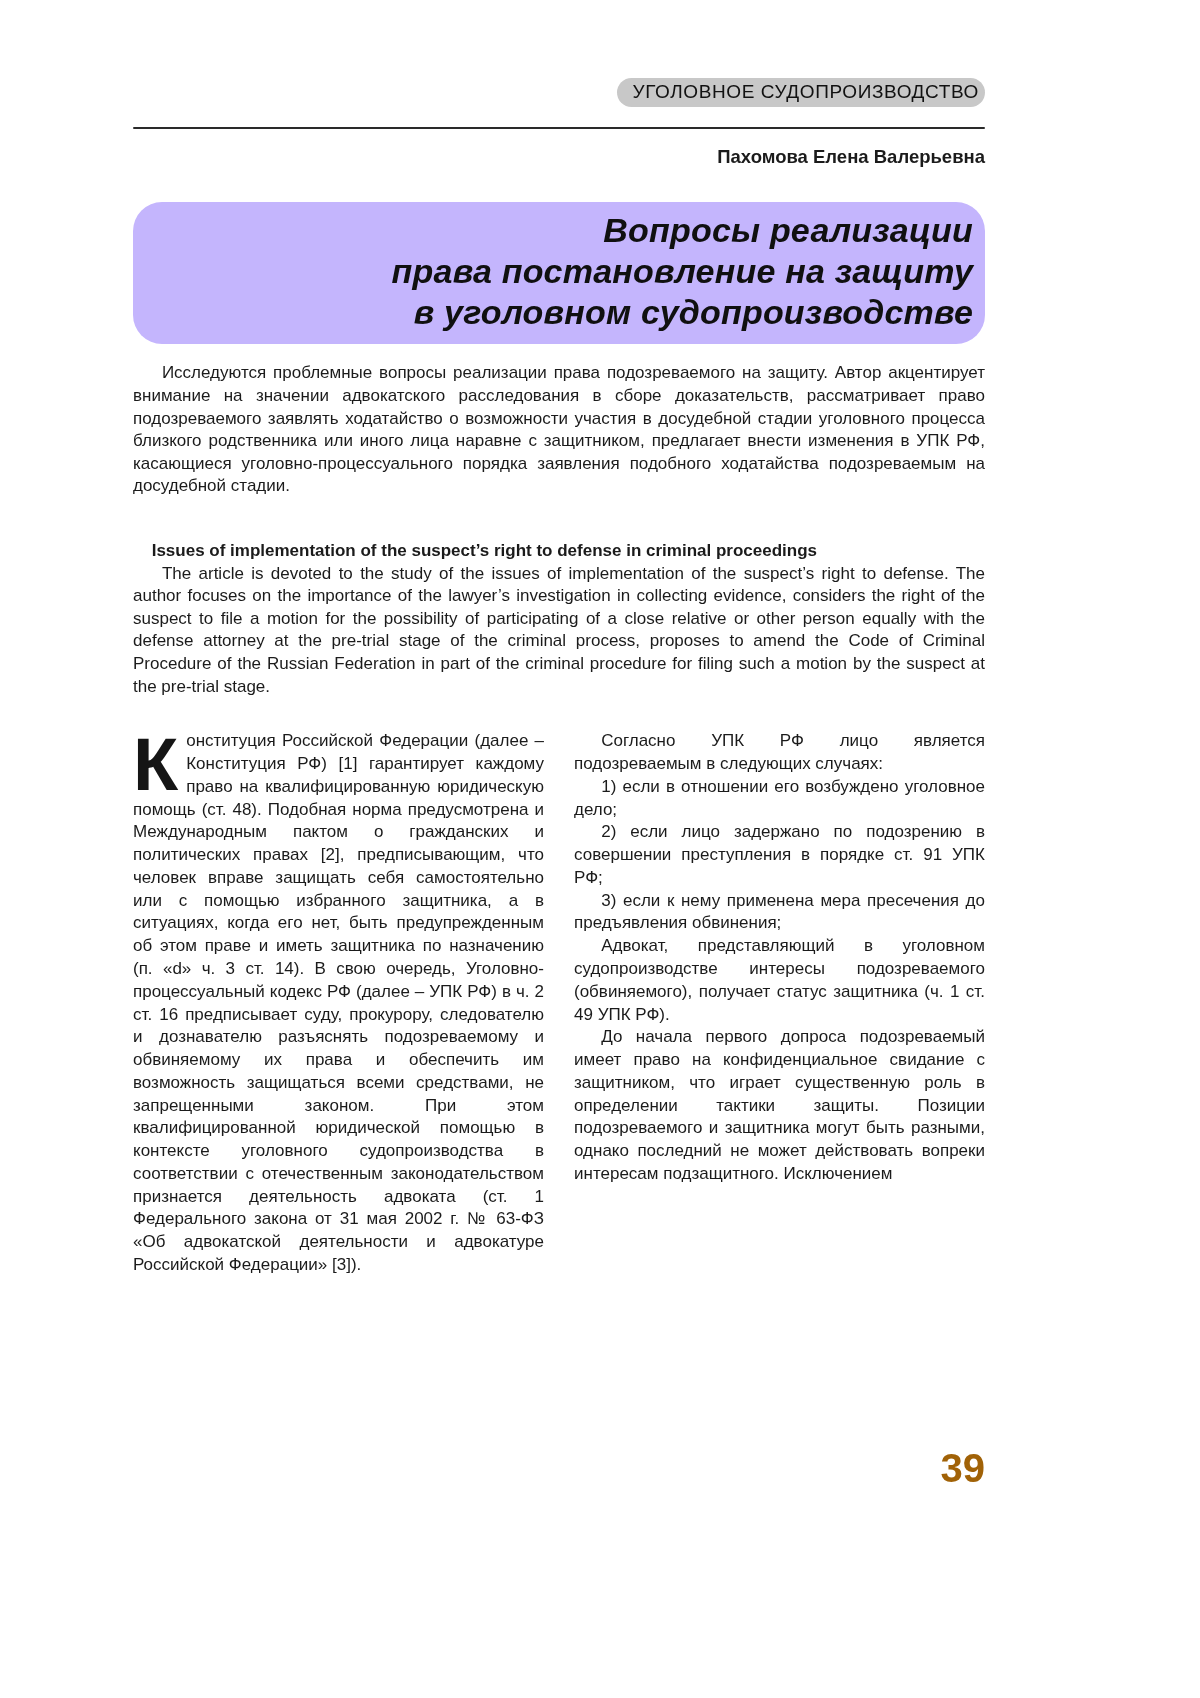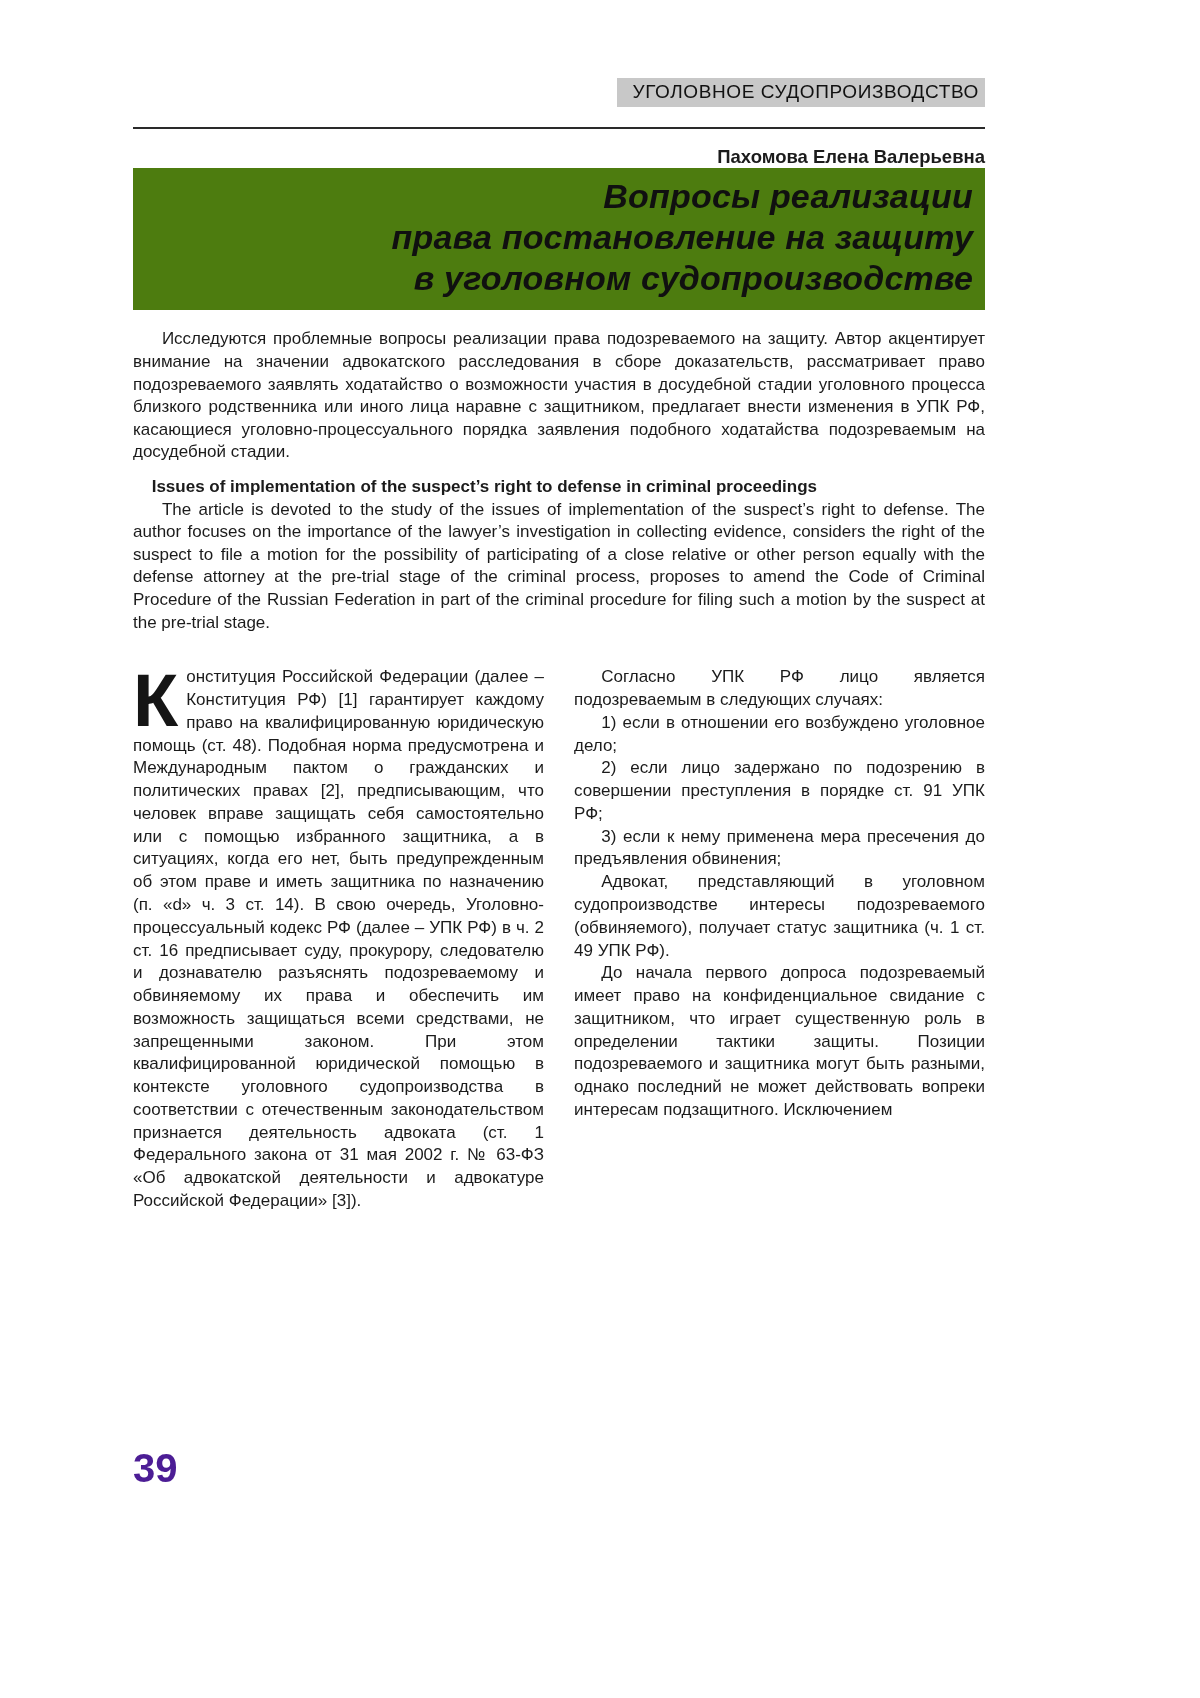--- a/index.html
+++ b/index.html
@@ -1,15 +1,15 @@
 <!DOCTYPE html>
 <html><head>
 <meta charset="utf-8">
 <style>
-  * { margin:0; padding:0; box-sizing:border-box; }
+  * { margin:0; padding:0; box-sizing:border-box;border-radius:29px; }
   html,body { background:#ffffff; }
   .page {
     position:relative;
     width:1200px; height:1698px;
     margin:0 auto;
     background:#ffffff;
     font-family:"Liberation Sans", sans-serif;
     color:#1b1b1b;
     overflow:hidden;
   }
@@ -31,21 +31,22 @@
   }
   .author {
     margin-top:17px;
     text-align:right;
     font-weight:bold;
     font-size:18.5px;
   }
 
   
   .title-block {
-    background:#4d7c0f;
+    margin-top:34px;
+    background:#c4b5fd;
     text-align:right;
     padding:8px 12px 12px 28px;
     color:#101010;
   }
   .title-line {
     font-style:italic;
     font-weight:bold;
     font-size:34px;
     line-height:1.2;
     letter-spacing:0.2px;
@@ -53,21 +54,21 @@
 
   
   .para {
     text-align:justify;
     font-size:17px;
     line-height:1.33;
   }
   .indent { text-indent:1.7em; }
   .abstract-ru { margin-top:18px; }
   .en-title {
-    margin-top:12px;
+    margin-top:42px;
     font-weight:bold;
     font-size:17px;
     text-indent:1.1em;
     text-align:left;
   }
   .abstract-en { }
 
   
   .columns {
     margin-top:32px;
@@ -89,24 +90,24 @@
     line-height:60px;
     padding:5px 8px 0 0;
     color:#151515;
   }
 
   
   .page-number {
     position:absolute;
     left:133px; right:215px;
     top:1446px;
-    text-align:left;
+    text-align:right;
     font-size:40px;
     font-weight:bold;
-    color:#4c1d95;
+    color:#a16207;
   }
 </style>
 </head>
 <body>
 
 <div class="page">
   <div class="content">
 
     <div class="section-band">
       <span class="band">УГОЛОВНОЕ СУДОПРОИЗВОДСТВО</span>

